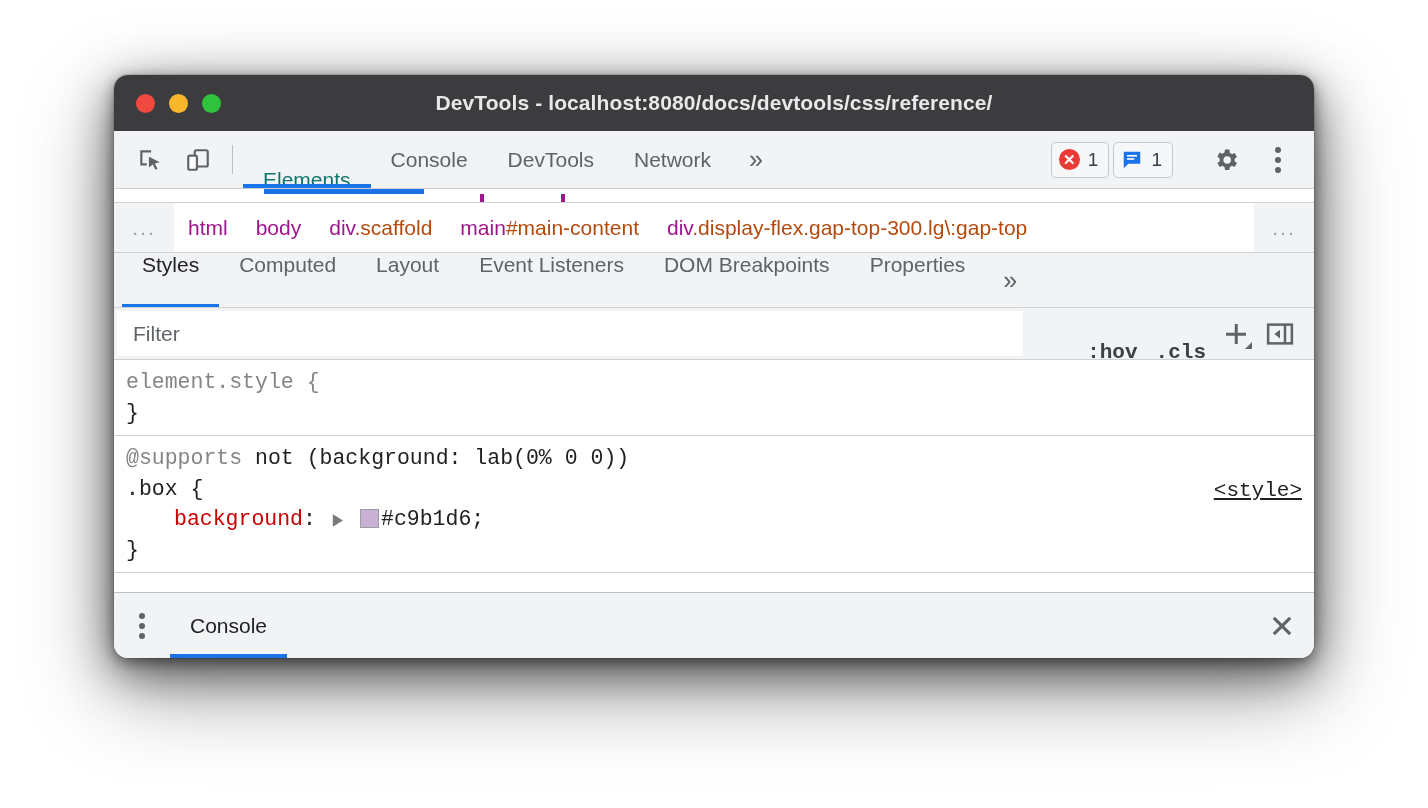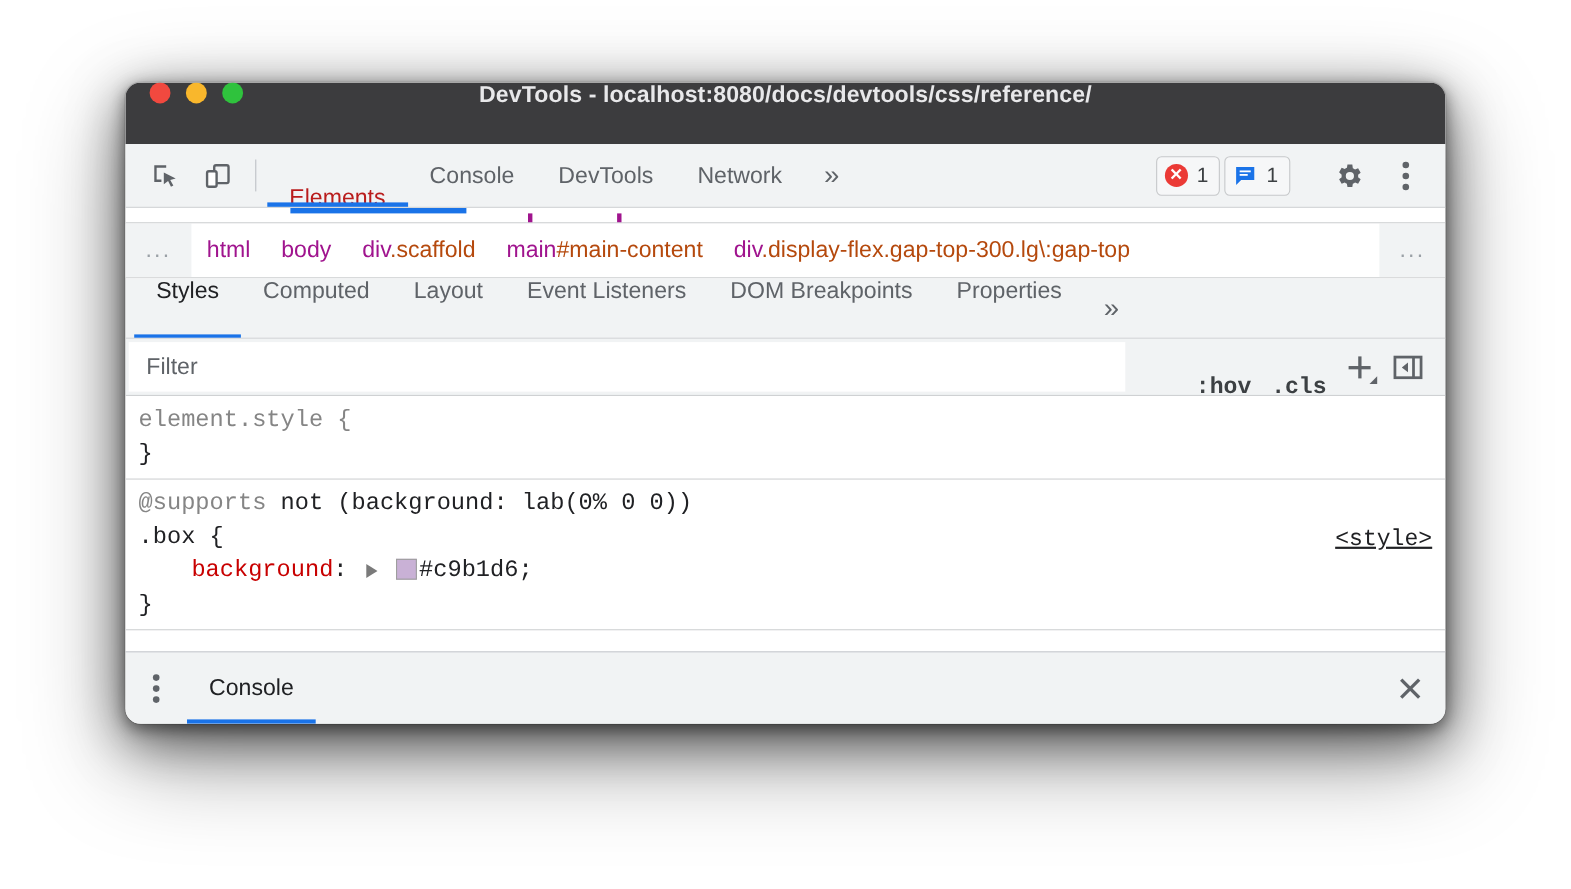--- a/index.html
+++ b/index.html
@@ -29,21 +29,21 @@
     overflow: hidden;
     display: flex;
     flex-direction: column;
   }
 
   
   #titlebar {
     height: 56px;
     background: #3c3c3e;
     display: flex;
-    align-items: flex-start;
+    align-items: center;
     position: relative;
     flex: 0 0 auto;
   }
   .traffic-lights {
     display: flex;
     gap: 14px;
     margin-left: 22px;
   }
   .light { width: 19px; height: 19px; border-radius: 50%; }
   .light.red    { background: #f1493f; }
@@ -87,21 +87,21 @@
   #panel-tabs { display: flex; align-items: stretch; }
   .panel-tab {
     display: flex;
     align-items: center;
     padding: 0 20px;
     font-size: 21px;
     color: #5f6368;
     cursor: pointer;
     position: relative;
   }
-  .panel-tab.active { color: #b91c1c; margin-top: 40px; }
+  .panel-tab.active { color: #0f766e; margin-top: 40px; }
   .panel-tab.active::after {
     content: "";
     position: absolute;
     left: 0; right: 0; bottom: 0;
     height: 4px;
     background: #1a73e8;
   }
   .more-chevrons {
     display: flex;
     align-items: center;

